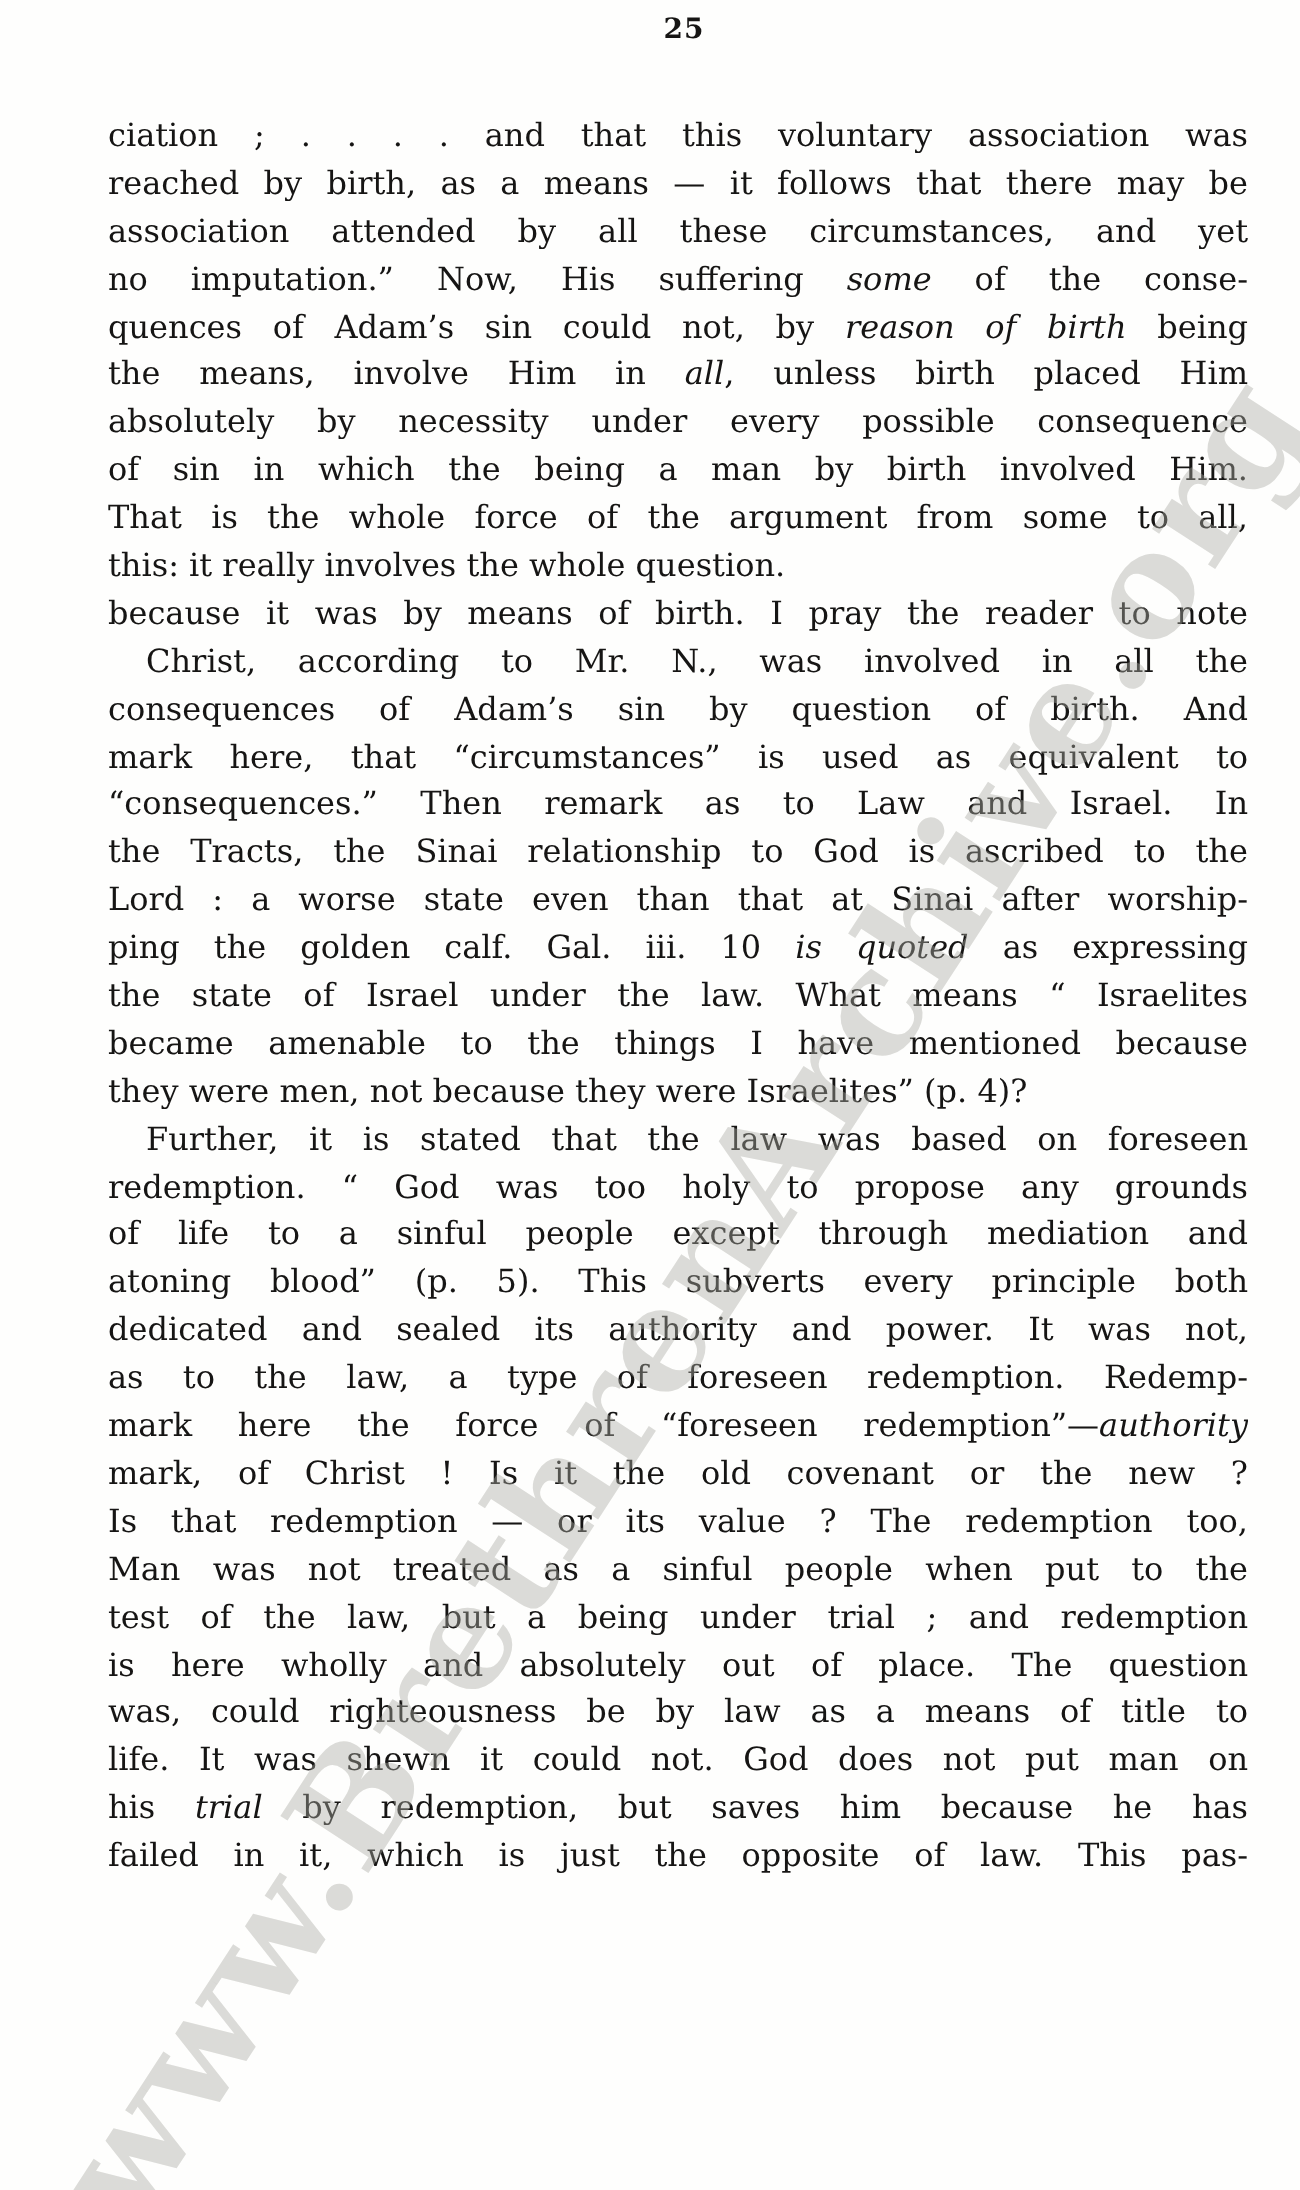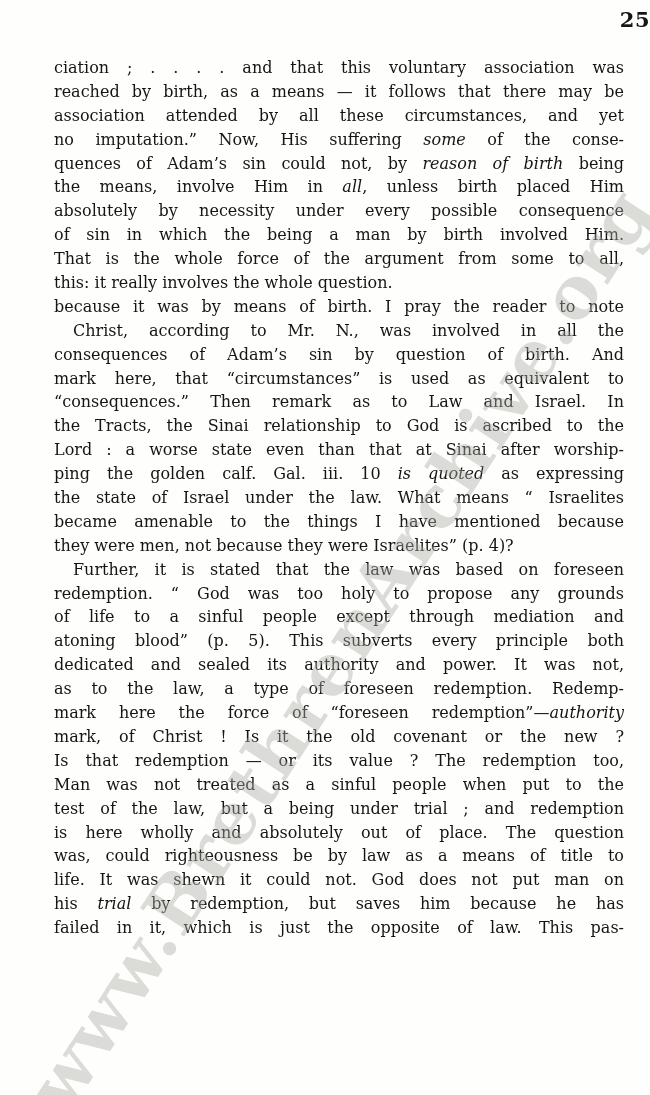--- a/index.html
+++ b/index.html
@@ -10,22 +10,22 @@
     background: #fefefd;
     overflow: hidden;
     font-family: "DejaVu Serif", serif;
     color: #161514;
   }
   .page-number {
     position: absolute;
     top: 7px;
     left: 0;
     right: 0;
-    text-align: right;
-    font-size: 21px;
+    text-align: center;
+    font-size: 14px;
     font-weight: bold;
     letter-spacing: 0.5px;
     z-index: 1;
     padding-left: 34px;
   }
   .text-block {
     position: absolute;
     left: 54px;
     top: 56px;
     width: 570px;

